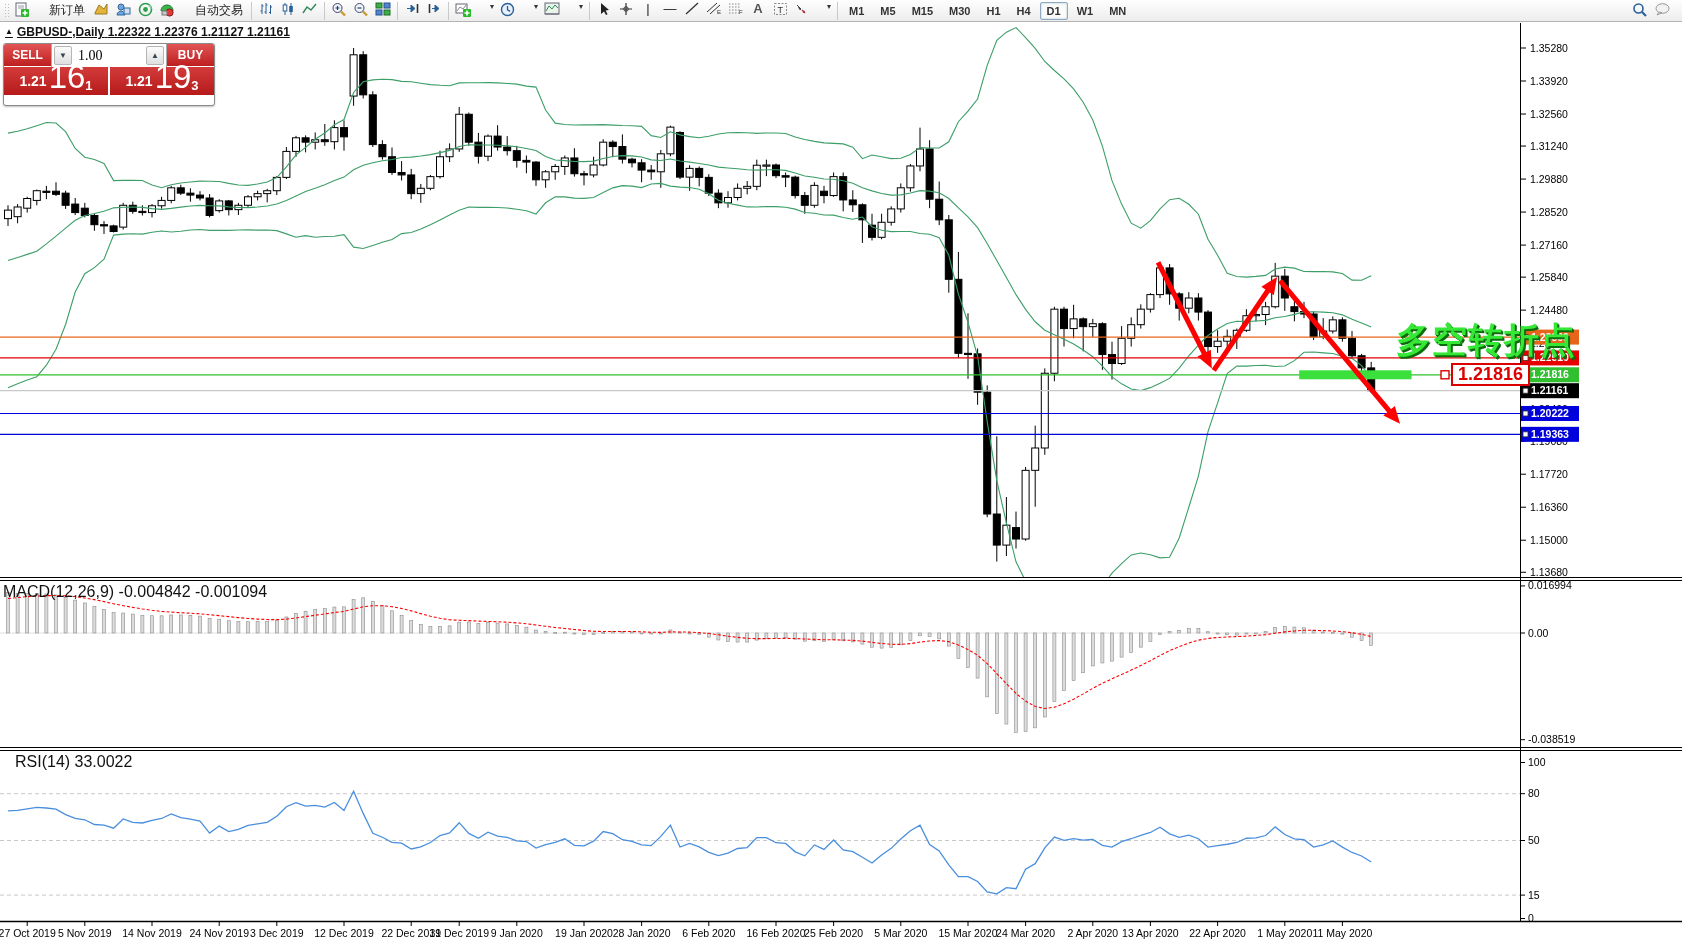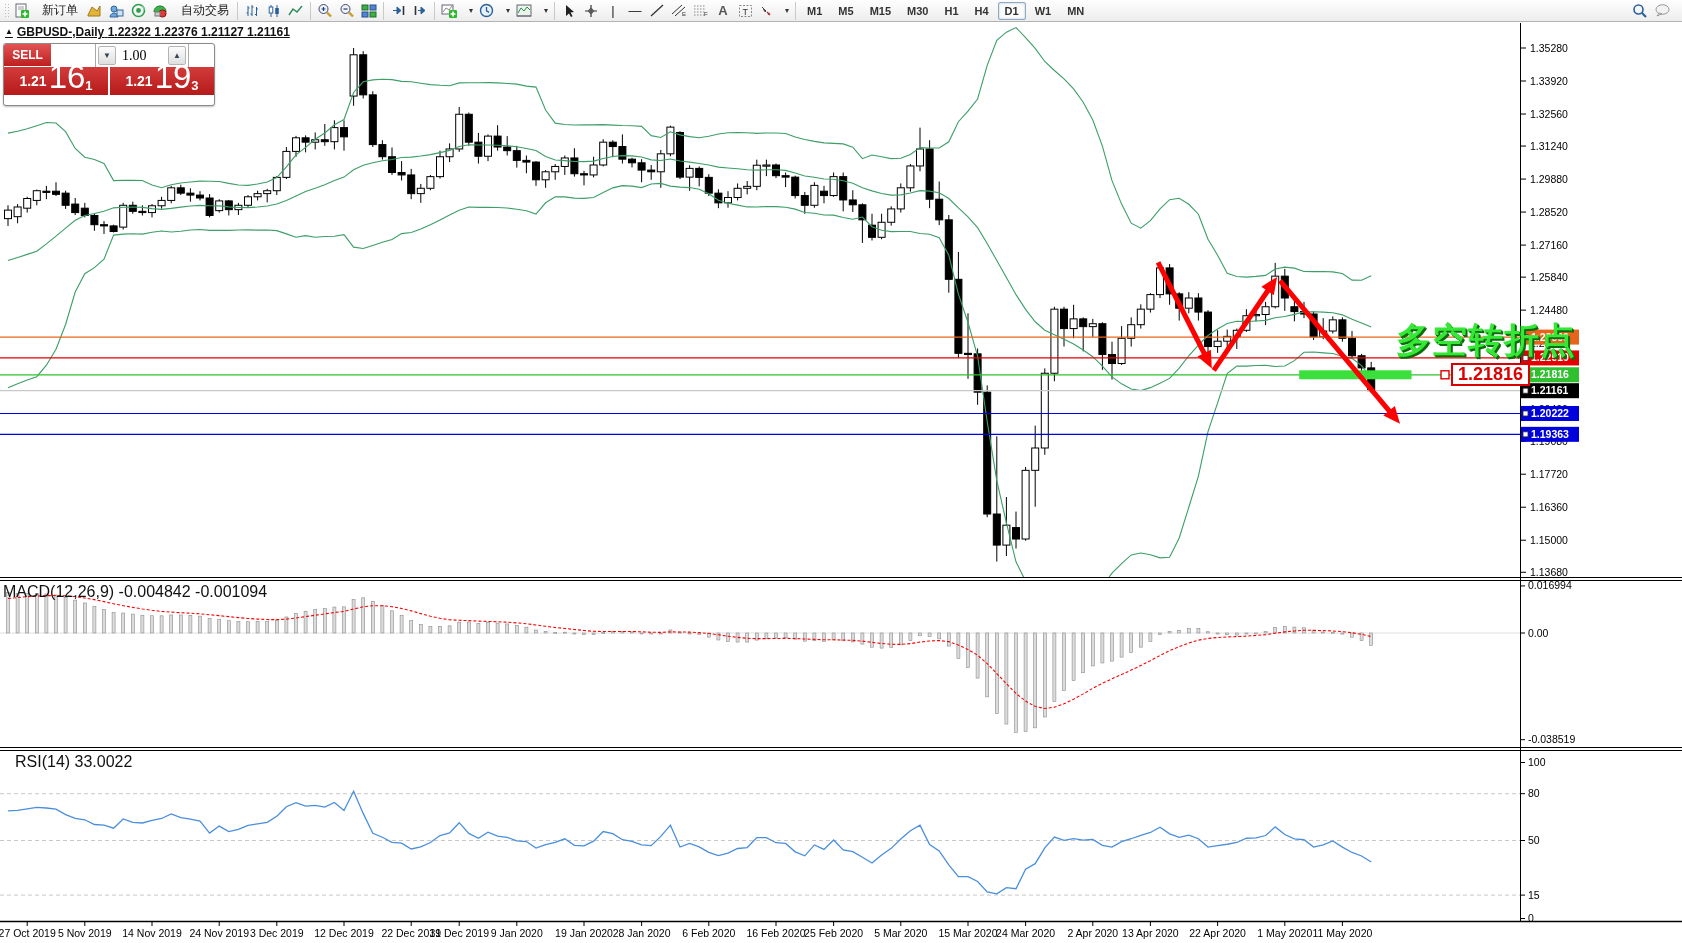--- a/index.html
+++ b/index.html
@@ -5,37 +5,37 @@
   html,body{margin:0;padding:0;}
   body{width:1682px;height:943px;position:relative;overflow:hidden;background:#fff;
        font-family:"Liberation Sans","DejaVu Sans",sans-serif;}
   
   #toolbar{position:absolute;left:0;top:0;width:100%;height:22px;z-index:30;
     background:linear-gradient(#fefefe,#ededed);border-bottom:1px solid #b3b3b3;
     display:flex;align-items:center;padding:0 2px;box-sizing:border-box;}
   .grip{width:5px;height:16px;margin:0 2px;
     background-image:radial-gradient(#bdbdbd 35%,transparent 40%);background-size:3px 3px;}
   .sep{width:1px;height:18px;background:#c9c9c9;margin:0 3px;}
-  .tb-btn{height:20px;min-width:22px;display:flex;align-items:center;justify-content:center;
-    border:1px solid transparent;border-radius:2px;gap:11px;padding:0 2px;box-sizing:border-box;
+  .tb-btn{height:20px;min-width:22px;display:flex;align-items:flex-start;justify-content:center;
+    border:1px solid transparent;border-radius:2px;gap:18px;padding:0 2px;box-sizing:border-box;
     font-size:11px;color:#222;cursor:default;}
   .tb-lbl{font-size:12px;white-space:nowrap;padding:0 2px;}
   .caret{font-size:8px;color:#333;margin-left:1px;}
   .tf{font-weight:bold;font-size:11px;color:#333;padding:2px 6px;border:1px solid transparent;border-radius:2px;margin:0 1px;}
   .tf.active{background:#fbfbfb;border-color:#8ea8c6;box-shadow:inset 0 0 2px #9bb;}
   .glyph{font-size:13px;line-height:1;}
   #tb-right{margin-left:auto;display:flex;align-items:center;margin-right:6px;}
   
   #chart-title{position:absolute;left:5px;top:25px;z-index:20;font-size:12px;font-weight:bold;color:#111;white-space:nowrap;text-decoration:underline;}
   #chart-title .tri{font-size:8px;vertical-align:2px;margin-right:4px;}
   
   #trade-panel{position:absolute;left:3px;top:43px;width:212px;height:63px;z-index:25;
     border:1px solid #8a8a8a;border-radius:3px;background:#fff;box-sizing:border-box;overflow:hidden;
     box-shadow:0 1px 2px rgba(0,0,0,.25);}
-  #tp-top{display:flex;height:23px;gap:44px;}
+  #tp-top{display:flex;height:23px;}
   .tp-btn{flex:0 0 47px;background:linear-gradient(#e25454,#bd1f1f);color:#fff;font-weight:bold;
     font-size:12px;display:flex;align-items:center;justify-content:center;border-bottom:1px solid #fff;}
   #tp-vol{flex:1;display:flex;align-items:stretch;border-left:1px solid #aaa;border-right:1px solid #aaa;background:#fff;}
   .spin{width:16px;display:flex;align-items:center;justify-content:center;font-size:8px;color:#345;
     background:linear-gradient(#fcfcfc,#dfdfdf);border:1px solid #b5b5b5;margin:2px;border-radius:2px;}
   #vol-input{flex:1;border:none;outline:none;text-align:left;font-size:14px;width:40px;padding:0 4px;font-family:Liberation Serif, serif;}
   #tp-prices{display:flex;height:28px;background:#fff;}
   .tp-price{flex:1;background:linear-gradient(#d33b3b,#b61a1a);color:#fff;display:flex;align-items:flex-end;
     justify-content:center;padding-bottom:3px;}
   .tp-price:first-child{margin-right:1px;}

